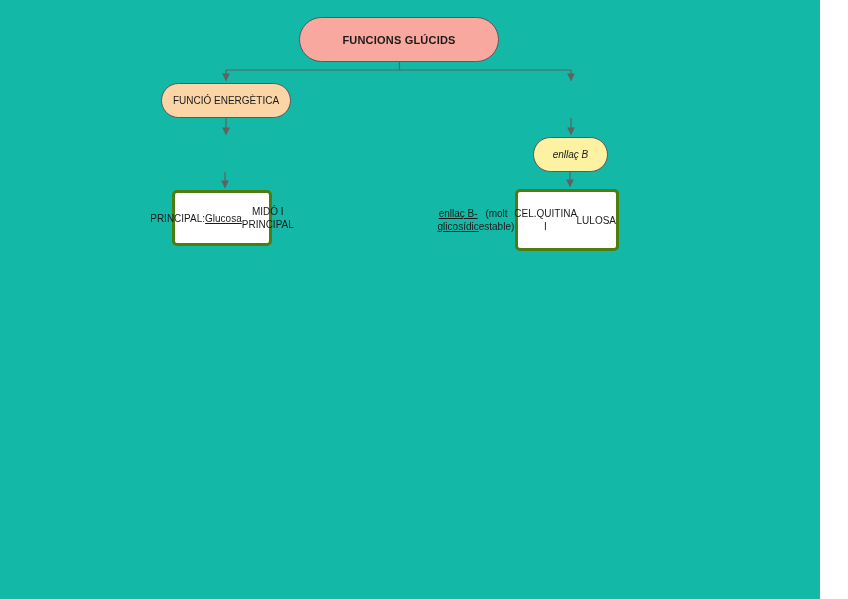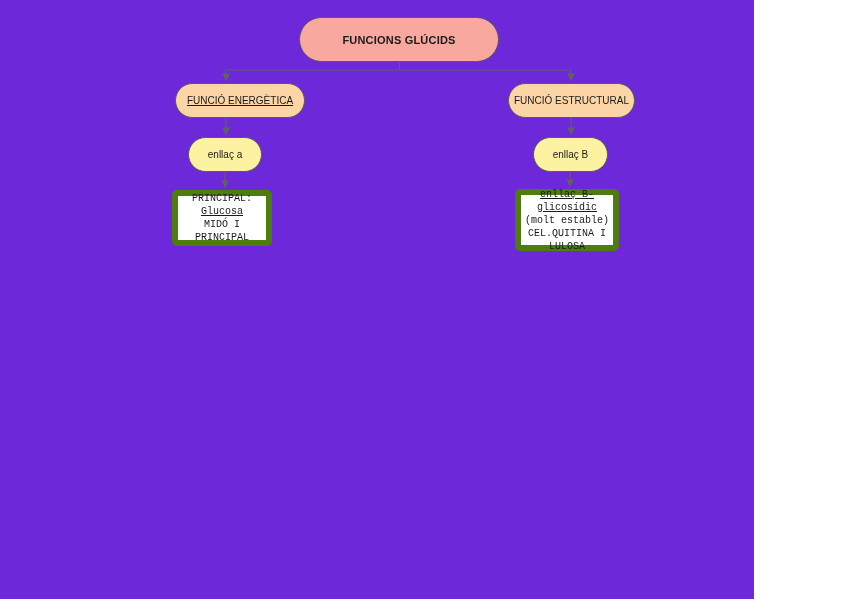--- a/index.html
+++ b/index.html
@@ -3,23 +3,23 @@
 <meta charset="utf-8">
 <style>
   * { margin: 0; padding: 0; box-sizing: border-box; }
   html, body { background: #ffffff; }
   body {
     font-family: "Liberation Sans", "DejaVu Sans", sans-serif;
     color: #1a1a1a;
   }
   .canvas {
     position: relative;
-    width: 754px;
+    width: 820px;
     height: 599px;
-    background: #6d28d9;
+    background: #14b8a6;
     overflow: hidden;
   }
   .connectors {
     position: absolute;
     left: 0; top: 0;
     width: 848px; height: 599px;
     pointer-events: none;
   }
   .node {
     position: absolute;
@@ -37,59 +37,58 @@
   .root-pill {
     left: 299px; top: 17px;
     width: 200px; height: 45px;
     border-radius: 23px;
     background: #f9a8a0;
     font-weight: bold;
     font-size: 11px;
     letter-spacing: 0.2px;
   }
   .fn-left {
-    left: 175px; top: 83px;
+    left: 161px; top: 83px;
     width: 130px; height: 35px;
     border-radius: 18px;
     background: #fbd5a6;
-    text-decoration: underline;
   }
   .fn-right {
     left: 508px; top: 83px;
     width: 127px; height: 35px;
     border-radius: 18px;
     background: #fbd5a6;
   }
   .bond-left {
     left: 188px; top: 137px;
     width: 74px; height: 35px;
     border-radius: 18px;
     background: #fcf2a2;
   }
   .bond-right {
     left: 533px; top: 137px;
     width: 75px; height: 35px;
     border-radius: 18px;
     background: #fcf2a2;
+    font-style: italic;
   }
   .box {
-    border: 6px solid #4d7c0f;
+    border: 3px solid #4d7c0f;
     border-radius: 5px;
     background: #ffffff;
-    flex-direction: column;
+    flex-direction: row;
     line-height: 13px;
-    font-family: Liberation Mono, monospace;
   }
   .box-left {
     left: 172px; top: 190px;
     width: 100px; height: 56px;
   }
   .box-right {
     left: 515px; top: 189px;
-    width: 104px; height: 62px;
+    width: 104px; height: 62px; justify-content: flex-end;
   }
   .u { text-decoration: underline; }
   .line { display: block; }
 </style>
 </head>
 <body>
 
 <div class="canvas">
 
   <svg class="connectors" viewBox="0 0 848 599" xmlns="http://www.w3.org/2000/svg">
@@ -111,32 +110,26 @@
     <path d="M570,172 L570,186.5" stroke="#616161" stroke-width="1.2" fill="none" marker-end="url(#arrow)"></path>
   </svg>
 
   <div class="node pill root-pill">
     <span class="line">FUNCIONS GLÚCIDS</span>
   </div>
 
   <div class="node pill fn-left">
     <span class="line">FUNCIÓ ENERGÈTICA</span>
   </div>
-  <div class="node pill bond-left">
-    <span class="line">enllaç a</span>
-  </div>
   <div class="node box box-left">
     <span class="line">PRINCIPAL:</span>
     <span class="line u">Glucosa</span>
     <span class="line">MIDÓ I PRINCIPAL</span>
   </div>
 
-  <div class="node pill fn-right">
-    <span class="line">FUNCIÓ ESTRUCTURAL</span>
-  </div>
   <div class="node pill bond-right">
     <span class="line">enllaç B</span>
   </div>
   <div class="node box box-right">
     <span class="line u">enllaç B-glicosídic</span>
     <span class="line">(molt estable)</span>
     <span class="line">CEL.QUITINA I</span>
     <span class="line">LULOSA</span>
   </div>
 

